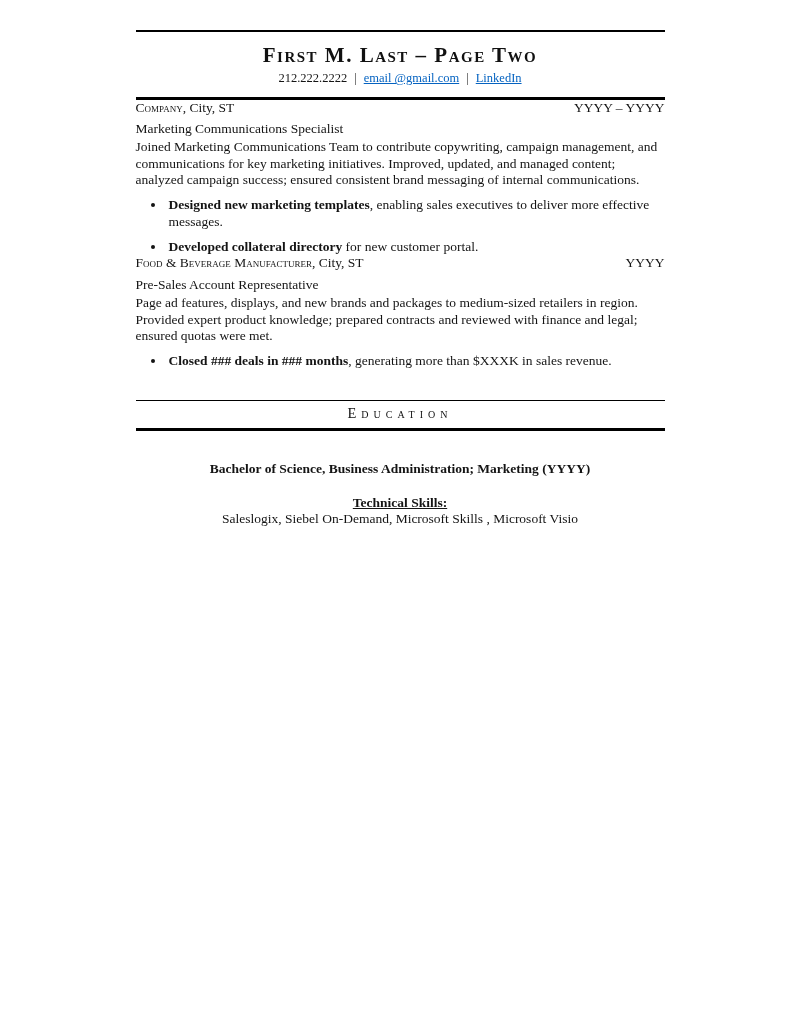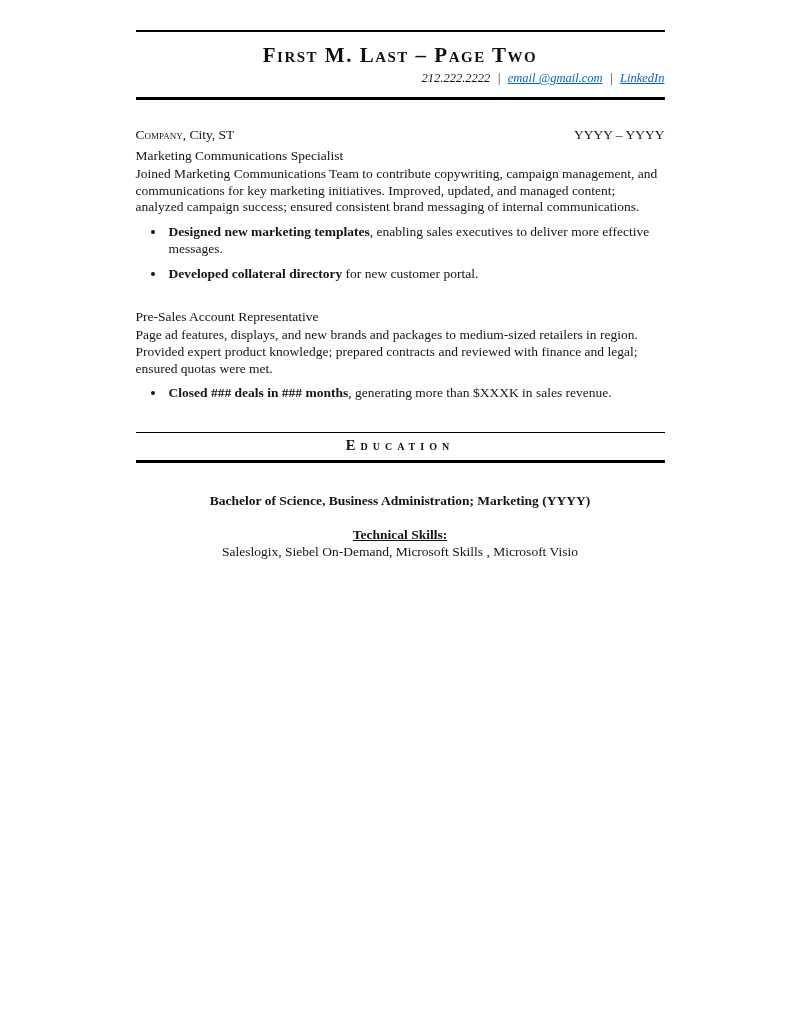--- a/index.html
+++ b/index.html
@@ -23,46 +23,45 @@
   h1.name {
     text-align: center;
     font-variant: small-caps;
     letter-spacing: 1.5px;
     font-size: 21px;
     font-weight: bold;
     margin: 10px 0 3px 0;
     color: #111;
   }
   .contact {
-    text-align: right;
+    text-align: center;
     font-size: 12.5px;
     margin: 0 0 10px 0;
-    font-style: italic;
   }
   .contact a {
     color: var(--link-color, #0563C1);
     text-decoration: underline;
     cursor: pointer;
   }
   .contact .sep { margin: 0 7px; color: #333; }
 
-  .job { margin-top: 27px; }
+  .job { }
   .job-head { display: flex; justify-content: space-between; align-items: baseline; }
   .smallcaps { font-variant: small-caps; }
   .role { font-weight: normal; margin: 5px 0 1px 0; }
   .summary { margin: 0; }
   ul.bullets { margin: 8px 0 0 0; padding-left: 30px; }
   ul.bullets li { margin-bottom: 8px; padding-left: 3px; }
   ul.bullets li:last-child { margin-bottom: 0; }
 
   .section-band { margin-top: 30px; }
   .band-title {
     text-align: center;
     font-variant: small-caps;
-    font-weight: bold;
+    font-weight: normal;
     letter-spacing: 5px;
     font-size: 14.5px;
     padding: 4px 0 5px 0;
     color: #111;
   }
 
   .edu { text-align: center; margin-top: 30px; }
   .edu .degree { font-weight: bold; margin-top: 20px; }
   .edu .skills-head { font-weight: bold; margin-top: 17px; text-decoration: underline; }
   b.lead { font-weight: bold; }
@@ -86,20 +85,24 @@
     </div>
     <div class="role">Marketing Communications Specialist</div>
     <p class="summary">Joined Marketing Communications Team to contribute copywriting, campaign management, and communications for key marketing initiatives. Improved, updated, and managed content; analyzed campaign success; ensured consistent brand messaging of internal communications.</p>
     <ul class="bullets">
       <li><b class="lead">Designed new marketing templates</b><span>, enabling sales executives to deliver more effective messages.</span></li>
       <li><b class="lead">Developed collateral directory</b><span> for new customer portal.</span></li>
     </ul>
   </section>
 
   <section class="job">
+    <div class="job-head">
+      <span><span class="smallcaps">Food &amp; Beverage Manufacturer</span><span>, City, ST</span></span>
+      <span>YYYY</span>
+    </div>
     <div class="role">Pre-Sales Account Representative</div>
     <p class="summary">Page ad features, displays, and new brands and packages to medium-sized retailers in region. Provided expert product knowledge; prepared contracts and reviewed with finance and legal; ensured quotas were met.</p>
     <ul class="bullets">
       <li><b class="lead">Closed ### deals in ### months</b><span>, generating more than $XXXK in sales revenue.</span></li>
     </ul>
   </section>
 
   <div class="section-band">
     <div class="rule hair"></div>
     <div class="band-title">Education</div>

